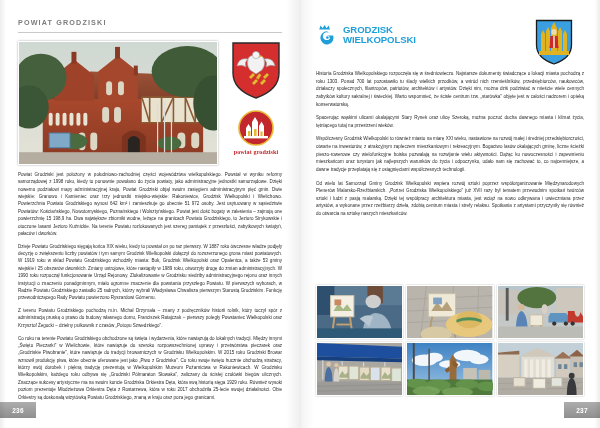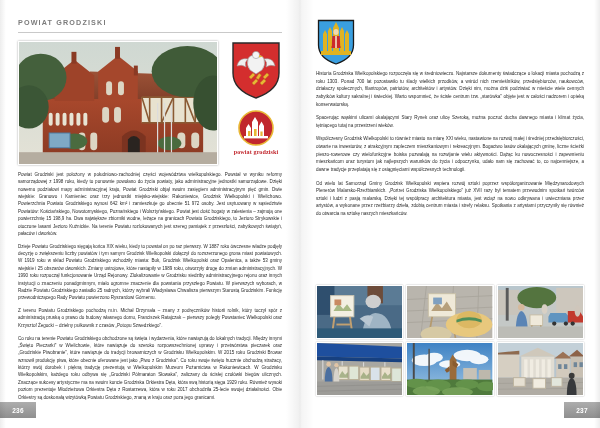--- a/index.html
+++ b/index.html
@@ -301,20 +301,37 @@
       <p>Co roku na terenie Powiatu Grodziskiego obchodzone są święta i wydarzenia, które nawiązują do lokalnych tradycji. Między innymi „Święto Pieczarki" w Wielichowie, które nawiązuje do szeroko rozpowszechnionej uprawy i przetwórstwa pieczarek oraz „Grodziskie Piwobranie", które nawiązuje do tradycji browarniczych w Grodzisku Wielkopolskim. W 2015 roku Grodziski Browar wznowił produkcję piwa, które obecnie oferowane jest jako „Piwo z Grodziska". Co roku swoje święto hucznie obchodzą strażacy, którzy swój dorobek i piękną tradycję prezentują w Wielkopolskim Muzeum Pożarnictwa w Rakoniewicach. W Grodzisku Wielkopolskim, każdego roku odbywa się „Grodziski Półmaraton Słowaka", zaliczany do ścisłej czołówki biegów ulicznych. Znaczące sukcesy artystyczne ma na swoim koncie Grodziska Orkiestra Dęta, która swą historią sięga 1929 roku. Również wysoki poziom prezentuje Młodzieżowa Orkiestra Dęta z Rostarzewa, która w roku 2017 obchodziła 25-lecie swojej działalności. Obie Orkiestry są doskonałą wizytówką Powiatu Grodziskiego, znaną w kraju oraz poza jego granicami.</p>
     </div>
 
     <div class="pagenum left">236</div>
   </div>
 
   <div class="page">
 
     <div class="r-inner">
       <div class="brand-row">
+        <div class="brand">
+          <div class="gmark">
+            <svg viewBox="0 0 22 22">
+
+              <path d="M3.2 5.6 L4.6 1.6 L6.6 4.2 L8.6 1.0 L10.6 4.2 L12.6 1.6 L14 5.6 Z" fill="#1f9fda"></path>
+
+              <path d="M11 7.2 a6.6 6.6 0 1 0 6.2 4.4 L11.6 11.6 L11.6 13.9 L14.2 13.9
+                       a3.9 3.9 0 1 1 -0.9 -4.6 Z" fill="#1f9fda"></path>
+              <circle cx="11.4" cy="13.6" r="2.2" fill="#ffffff"></circle>
+              <circle cx="11.4" cy="13.6" r="1.3" fill="#1f9fda"></circle>
+            </svg>
+          </div>
+          <div class="wordmark">
+            <span>GRODZISK</span>
+            <span class="l2">WIELKOPOLSKI</span>
+          </div>
+        </div>
 
         <div class="r-crest">
           <svg viewBox="0 0 40 48">
             <path d="M2.5 2.5 H37.5 V27 Q37.5 40 20 46 Q2.5 40 2.5 27 Z" fill="#3a9fe0" stroke="#1a1a1a" stroke-width="1.3"></path>
 
             <g fill="#e0b322">
               <path d="M7 34 L7 16 L9 12 L11 16 L11 34 Z"></path>
               <path d="M12 34 L12 13 L14 9 L16 13 L16 34 Z"></path>
               <path d="M29 34 L29 16 L31 12 L33 16 L33 34 Z"></path>
               <path d="M24 34 L24 13 L26 9 L28 13 L28 34 Z"></path>

